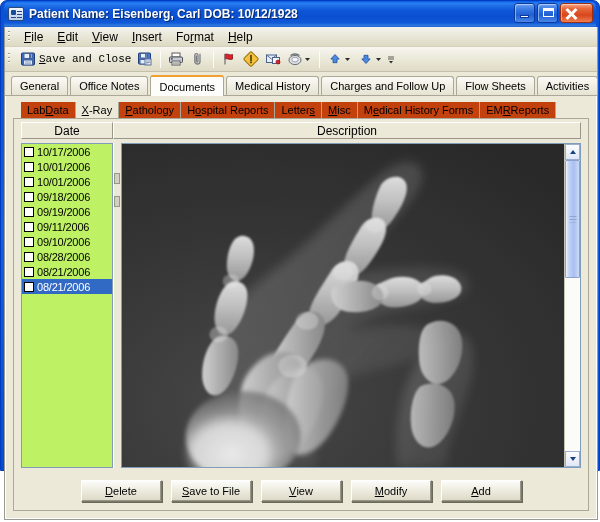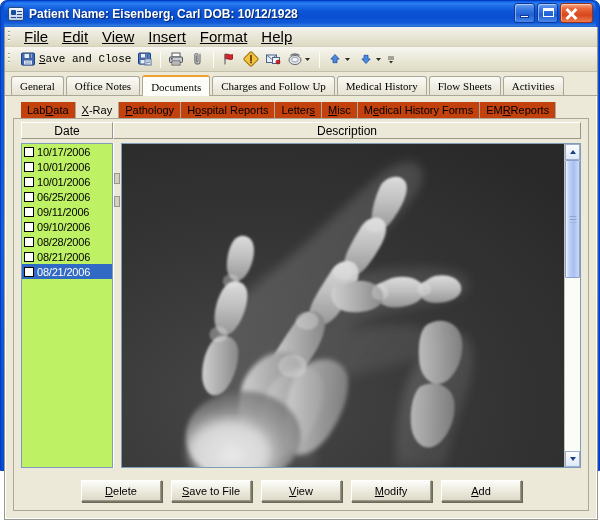--- a/index.html
+++ b/index.html
@@ -108,23 +108,22 @@
       radial-gradient(circle at 2px 2px, #ffffff 0.8px, transparent 1.2px),
       radial-gradient(circle at 2px 6px, #ffffff 0.8px, transparent 1.2px),
       radial-gradient(circle at 2px 10px, #ffffff 0.8px, transparent 1.2px);
     position:relative;
   }
   .gripper::after{
     content:""; position:absolute; left:1px; top:1px; width:2px;height:12px;
     background: repeating-linear-gradient(to bottom,#9d9a87 0 1px, transparent 1px 4px);
   }
   .menuitem {
-    padding:2px 7px; font-size:15px; color:#000; cursor:default;
+    padding:2px 7px; font-size:12px; color:#000; cursor:default;
     white-space:nowrap;
-    text-decoration:underline;
   }
   .menuitem u { text-decoration: underline; }
 
   
   .toolbar {
     height:25px;
     background: linear-gradient(to bottom,#f7f6f1 0%,#eceada 45%,#dfdbc6 100%);
     display:flex; align-items:center;
     border-bottom:1px solid #c3c0ab;
     padding-left:2px;
@@ -136,21 +135,20 @@
             border-right:1px solid #fdfdf8; }
   .icon { width:16px; height:16px; position:relative; flex:none; display:inline-block; }
 
   
   .tabstrip {
     height:22px; margin-top:2px;
     display:flex; align-items:flex-end;
     padding-left:6px; gap:2px;
     border-bottom:1px solid #aca899;
     background:#ece9d8;
-    font-family:Liberation Serif, serif;
   }
   .tab {
     height:19px; padding:0 8px;
     display:flex; align-items:center; justify-content:center;
     font-size:11px; color:#000;
     background: linear-gradient(to bottom,#fbfaf6,#e6e3d2);
     border:1px solid #aca899;
     border-bottom:none;
     border-radius:3px 3px 0 0;
     cursor:pointer; white-space:nowrap;
@@ -492,22 +490,22 @@
           <path d="M1 6h6M1 8h6" stroke="#4a4a42" stroke-width="0.9"></path>
           <path d="M2 10l2 2.4L6 10z" fill="#2a2a2a"></path>
         </svg>
       </span>
     </div>
 
     <div class="tabstrip">
       <div class="tab">General</div>
       <div class="tab">Office Notes</div>
       <div class="tab active">Documents</div>
+      <div class="tab">Medical History</div>
       <div class="tab">Charges and Follow Up</div>
-      <div class="tab">Medical History</div>
       <div class="tab">Flow Sheets</div>
       <div class="tab">Activities</div>
     </div>
 
     <div class="page">
 
       <div class="subtab-wrap">
         <div class="subtab sep-style">Lab <u>D</u>ata</div>
         <div class="subtab sep-style" style="background:#ece9d8;border-right-color:#aca899"><u>X</u>-Ray</div>
         <div class="subtab sep-style"><u>P</u>athology</div>
@@ -535,21 +533,25 @@
             <div class="list-row">
               <span class="cb"></span>
               <span class="list-label">10/01/2006</span>
             </div>
             <div class="list-row">
               <span class="cb"></span>
               <span class="list-label">10/01/2006</span>
             </div>
             <div class="list-row">
               <span class="cb"></span>
-              <span class="list-label">06/25/2006</span>
+              <span class="list-label">09/18/2006</span>
+            </div>
+            <div class="list-row">
+              <span class="cb"></span>
+              <span class="list-label">09/19/2006</span>
             </div>
             <div class="list-row">
               <span class="cb"></span>
               <span class="list-label">09/11/2006</span>
             </div>
             <div class="list-row">
               <span class="cb"></span>
               <span class="list-label">09/10/2006</span>
             </div>
             <div class="list-row">

